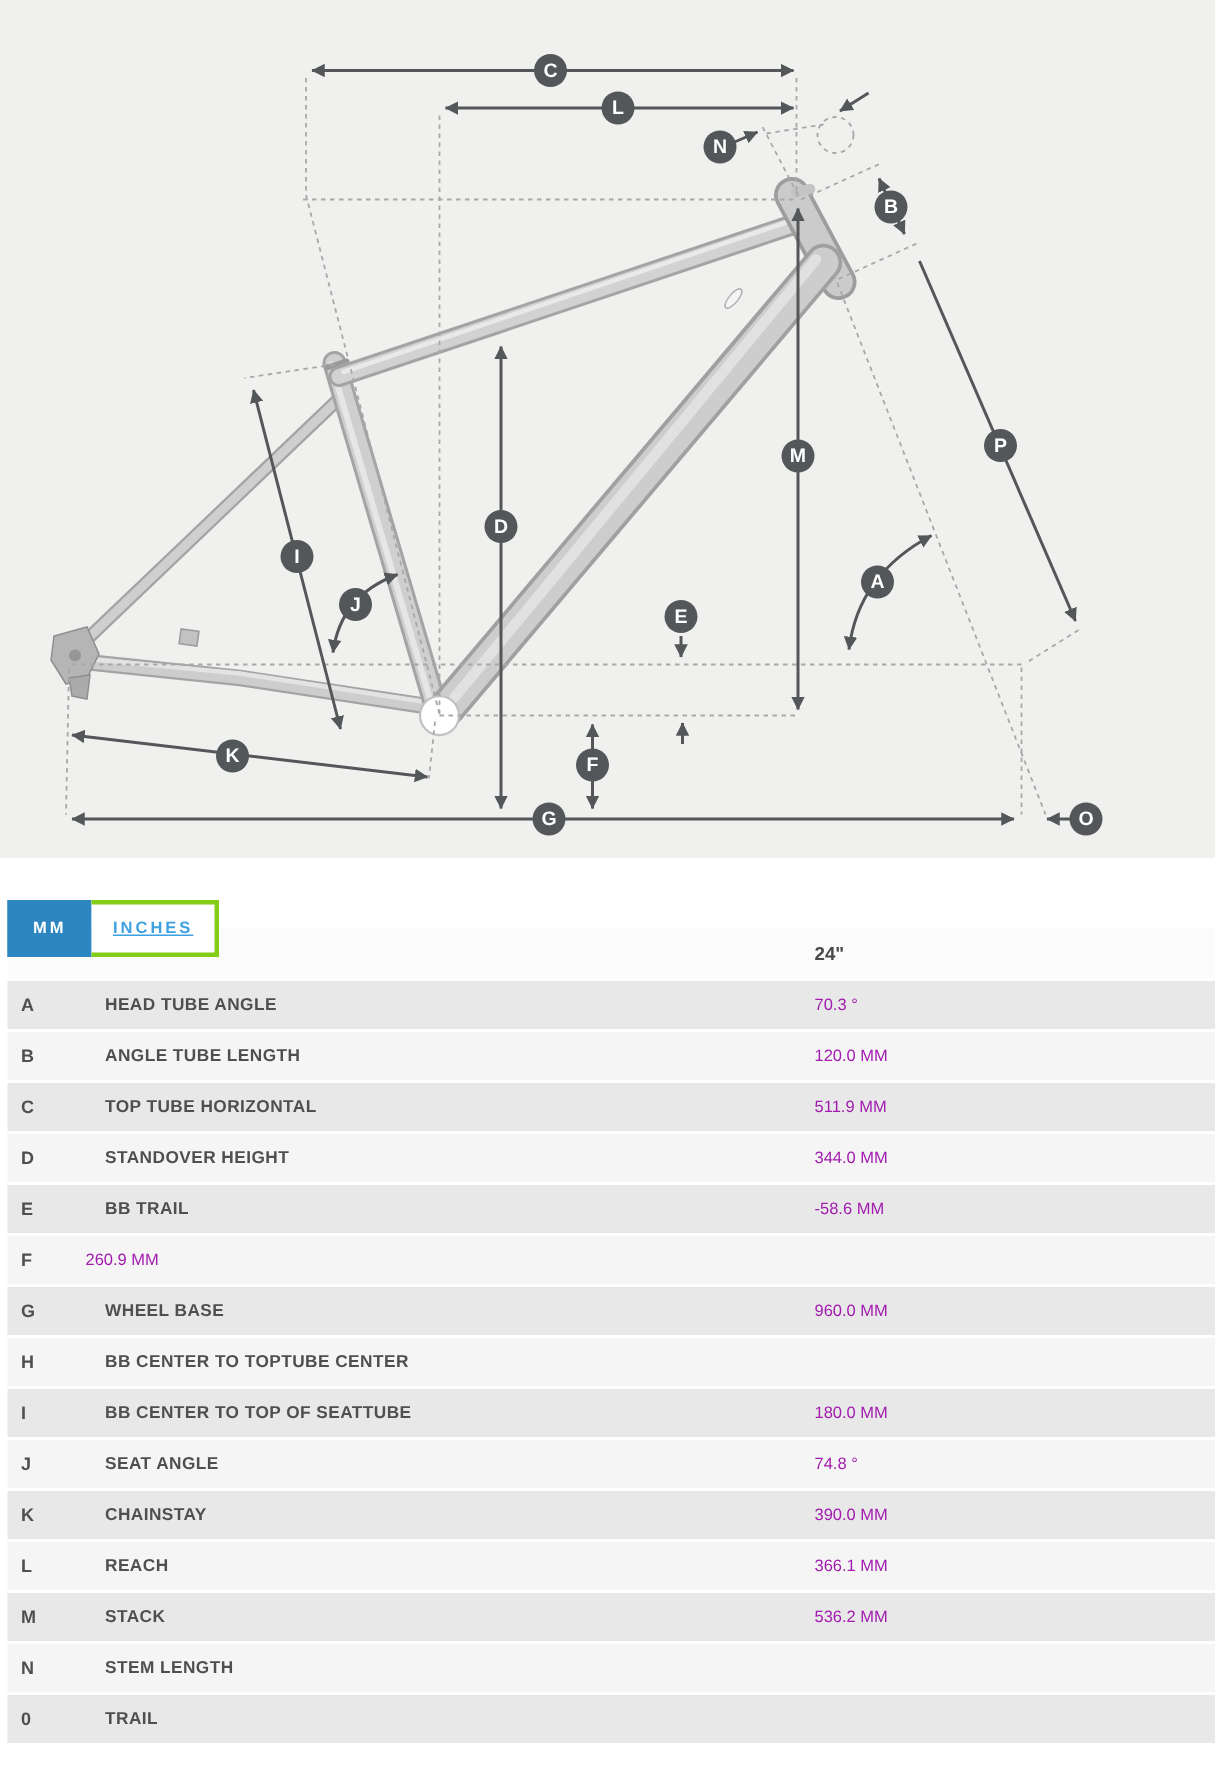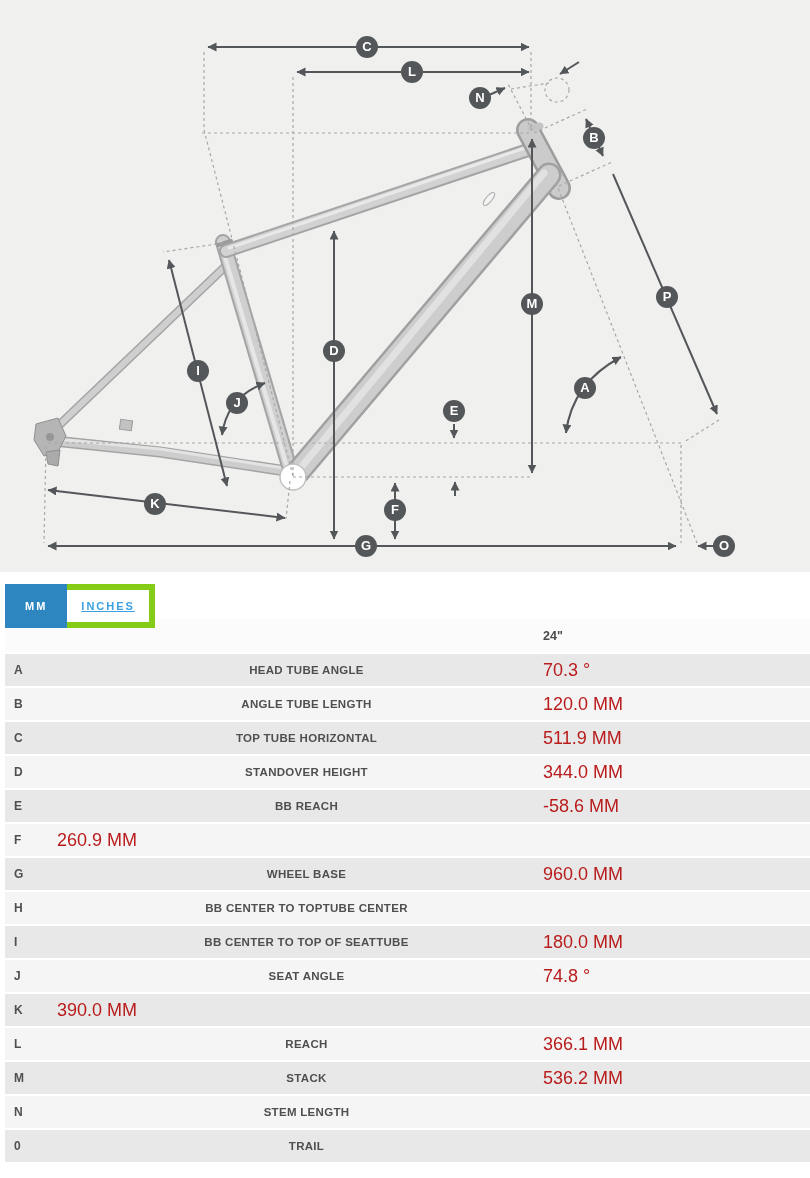--- a/index.html
+++ b/index.html
@@ -12,36 +12,36 @@
   .badge{position:absolute;width:22px;height:22px;border-radius:50%;
          background:#54575a;color:#ffffff;font-size:13px;font-weight:bold;
          line-height:22px;text-align:center;transform:translate(-50%,-50%);
          letter-spacing:0;user-select:none;}
 
   
   .unit-toggle{display:flex;margin:12px 0 0 5px;height:26px;}
   .unit-toggle .tg{box-sizing:border-box;height:26px;padding:16px 14px;
         display:flex;align-items:center;justify-content:center;
         font-size:11px;font-weight:bold;letter-spacing:2px;cursor:pointer;
-        border:6px solid #84cc16;background:#ffffff;color:#3da0e0;
-        font-family:"Liberation Sans", sans-serif;}
+        border:3px solid #84cc16;background:#ffffff;color:#3da0e0;
+        font-family:"Liberation Sans", sans-serif;margin-top:16px;}
   .unit-toggle .tg.active{background:#2e86c1;color:#ffffff;border-color:#2e86c1;}
   .unit-toggle .tg + .tg{border-left:none;text-decoration:underline;}
 
   
   .geo-table{margin:9px 0 0 5px;width:805px;}
   .geo-header{display:flex;align-items:center;height:33px;margin-bottom:2px;background:#fbfbfb;}
   .geo-row{display:flex;align-items:center;height:32px;margin-bottom:2px;}
   .geo-row.odd{background:#e8e8e8;}
   .geo-row.even{background:#f5f5f5;}
   .col-letter{box-sizing:border-box;width:52px;padding-left:9px;
               font-size:12px;font-weight:bold;color:#4f4f4f;flex:none;}
   .col-label{box-sizing:border-box;width:486px;padding-left:13px;flex:none;
-             font-size:11.5px;font-weight:bold;color:#4f4f4f;letter-spacing:.3px;text-align:center;}
-  .col-value{flex:1;font-size:18px;color:#b91c1c;}
+             font-size:11.5px;font-weight:bold;color:#4f4f4f;letter-spacing:.3px;}
+  .col-value{flex:1;font-size:11px;color:#a21caf;}
   .geo-header .col-value{font-weight:bold;color:#4a4a4a;font-size:12.5px;}
 </style>
 </head>
 <body>
 
 <div class="page">
 
   <div class="diagram">
     <svg width="810" height="572" viewBox="0 0 810 572">
       <defs>
@@ -174,21 +174,21 @@
           <span class="col-label">TOP TUBE HORIZONTAL</span>
           <span class="col-value">511.9 MM</span>
         </div>
         <div class="geo-row even">
           <span class="col-letter">D</span>
           <span class="col-label">STANDOVER HEIGHT</span>
           <span class="col-value">344.0 MM</span>
         </div>
         <div class="geo-row odd">
           <span class="col-letter">E</span>
-          <span class="col-label">BB REACH</span>
+          <span class="col-label">BB TRAIL</span>
           <span class="col-value">-58.6 MM</span>
         </div>
         <div class="geo-row even">
           <span class="col-letter">F</span>
           <span class="col-value">260.9 MM</span>
         </div>
         <div class="geo-row odd">
           <span class="col-letter">G</span>
           <span class="col-label">WHEEL BASE</span>
           <span class="col-value">960.0 MM</span>
@@ -203,20 +203,21 @@
           <span class="col-label">BB CENTER TO TOP OF SEATTUBE</span>
           <span class="col-value">180.0 MM</span>
         </div>
         <div class="geo-row even">
           <span class="col-letter">J</span>
           <span class="col-label">SEAT ANGLE</span>
           <span class="col-value">74.8 °</span>
         </div>
         <div class="geo-row odd">
           <span class="col-letter">K</span>
+          <span class="col-label">CHAINSTAY</span>
           <span class="col-value">390.0 MM</span>
         </div>
         <div class="geo-row even">
           <span class="col-letter">L</span>
           <span class="col-label">REACH</span>
           <span class="col-value">366.1 MM</span>
         </div>
         <div class="geo-row odd">
           <span class="col-letter">M</span>
           <span class="col-label">STACK</span>

